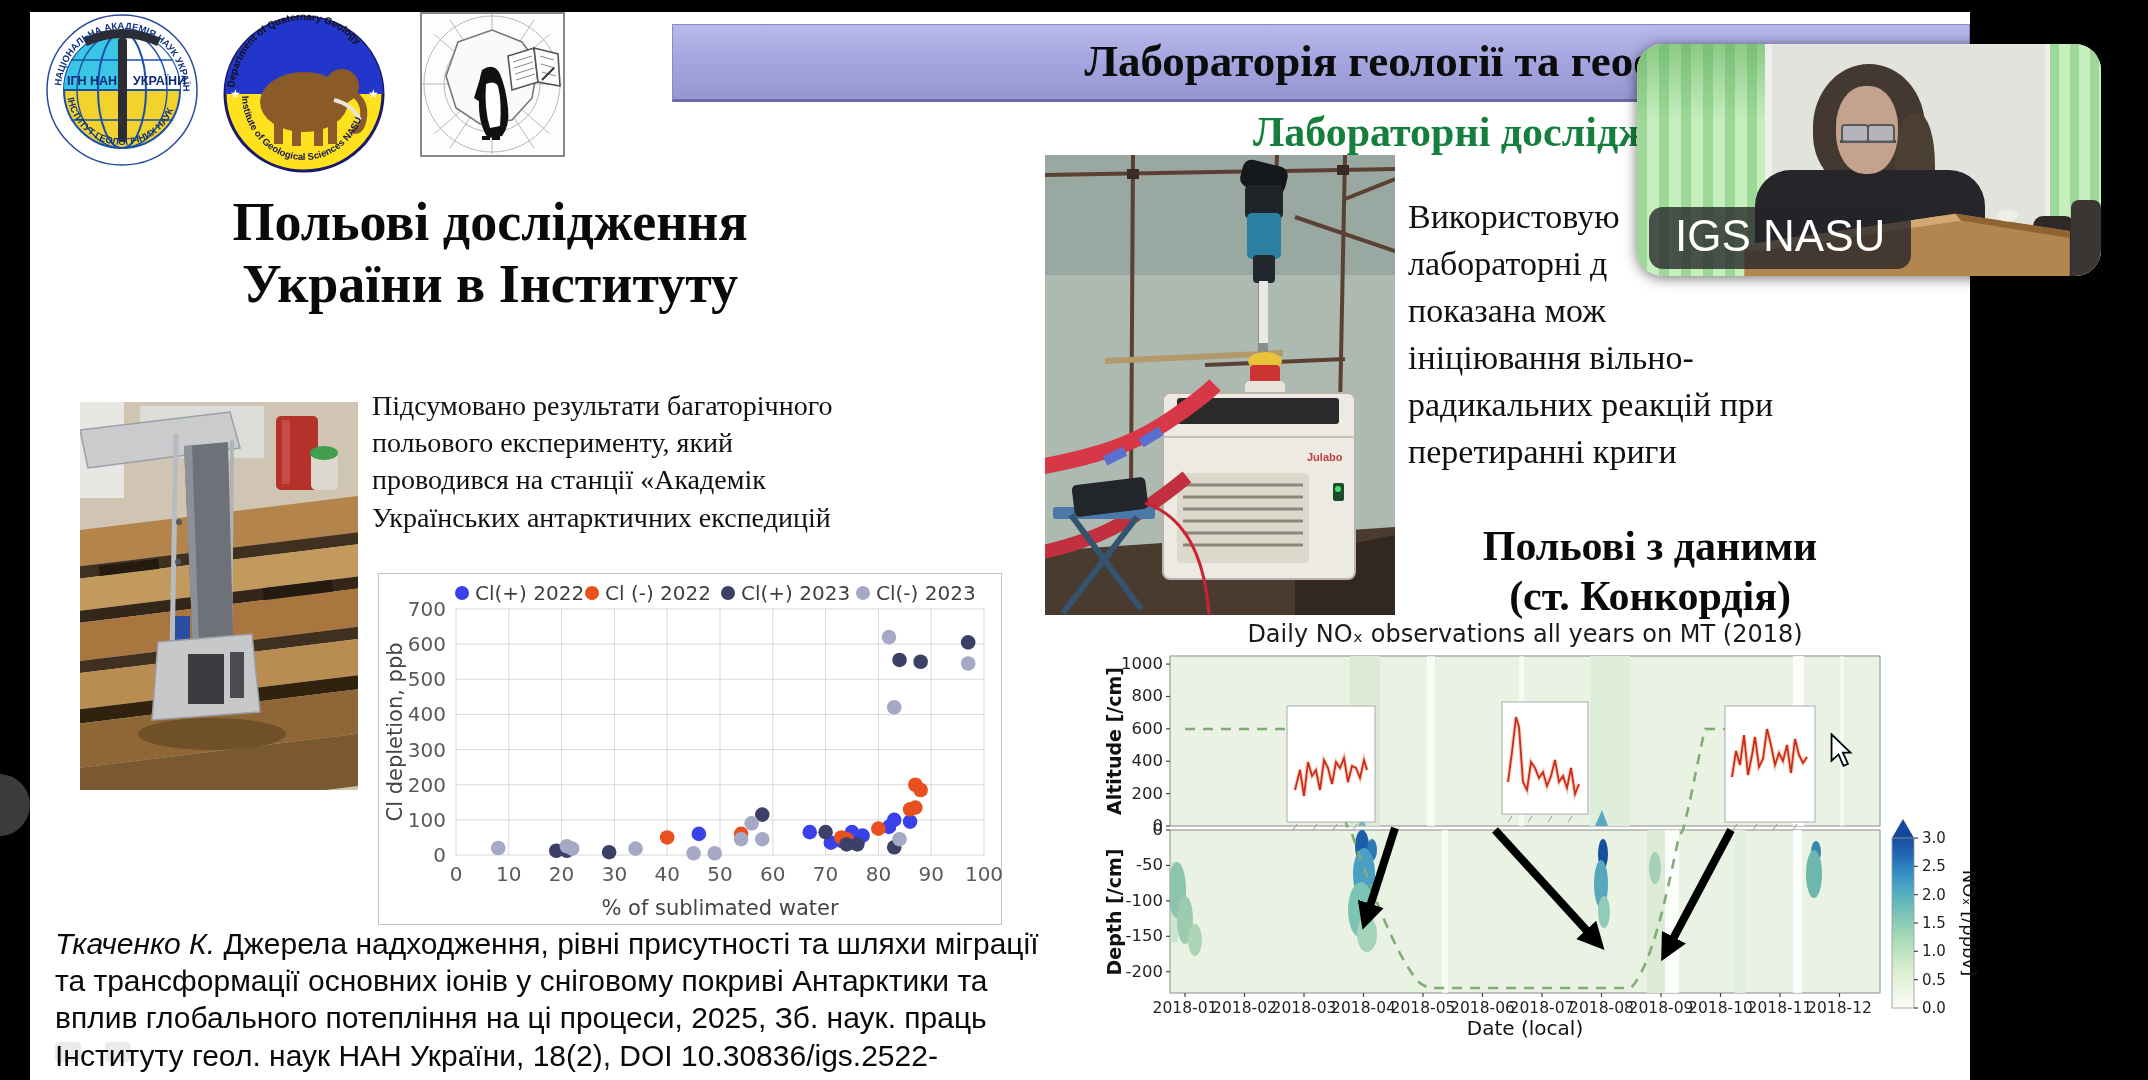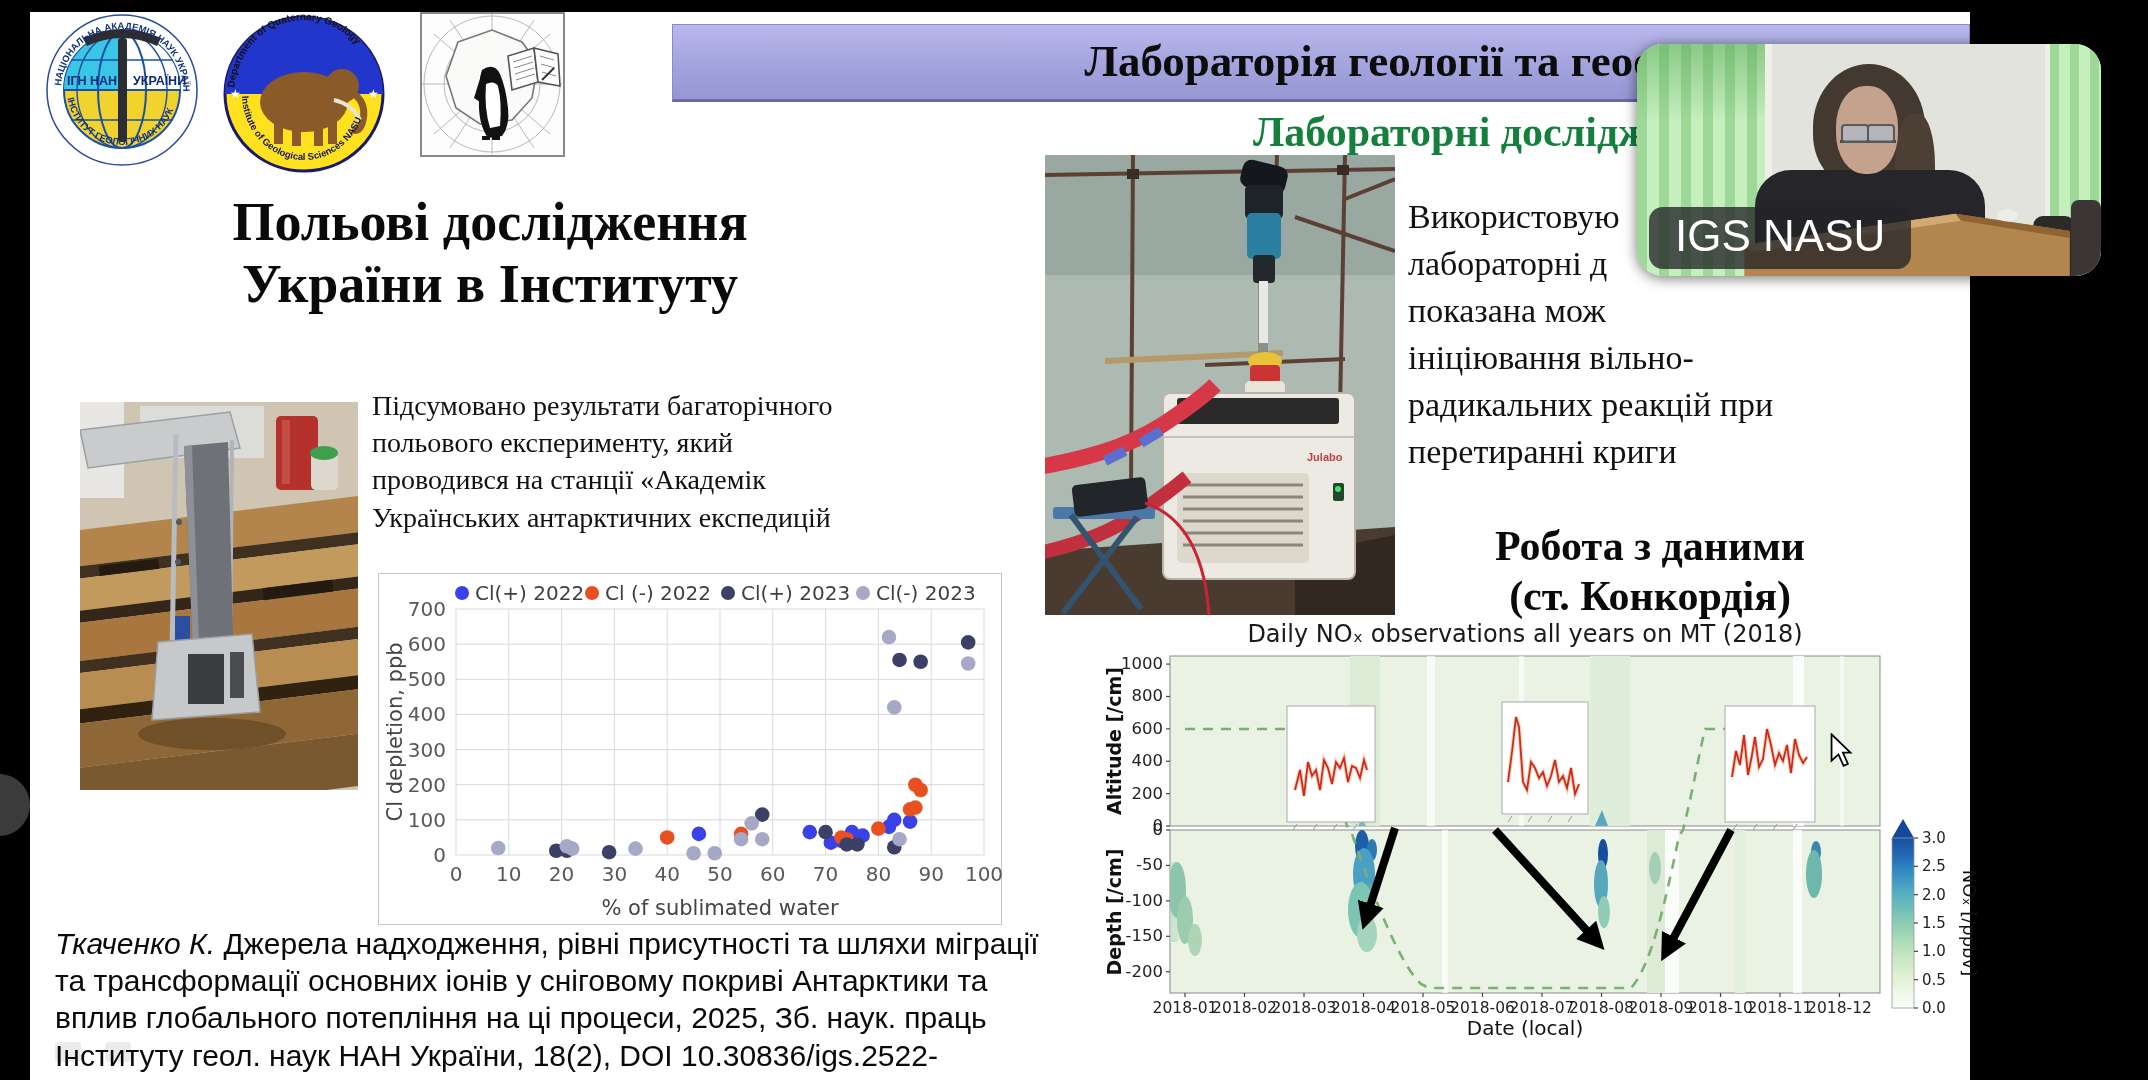--- a/index.html
+++ b/index.html
@@ -356,21 +356,21 @@
 
   <div class="abs" id="lab-text">
       <div>Використовую</div>
       <div>лабораторні д</div>
       <div>показана мож</div>
       <div>ініціювання вільно-</div>
       <div>радикальних реакцій при</div>
       <div>перетиранні криги</div>
     </div>
   <div class="abs" id="data-heading">
-      <div>Робота з даними</div>
+      <div>Польові з даними</div>
       <div>(ст. Конкордія)</div>
     </div>
 
   <div class="abs" id="nox-figure">
     <svg id="nox-svg" width="920" height="425" viewBox="0 0 920 425" class="chartfont">
       <defs>
         <clipPath id="clipU">
             <rect x="75" y="34" width="710" height="170"></rect>
           </clipPath>
         <clipPath id="clipL">

